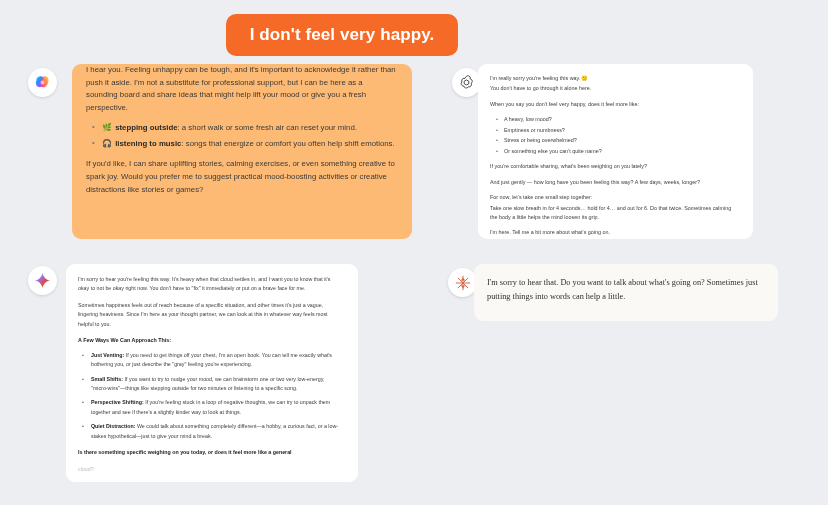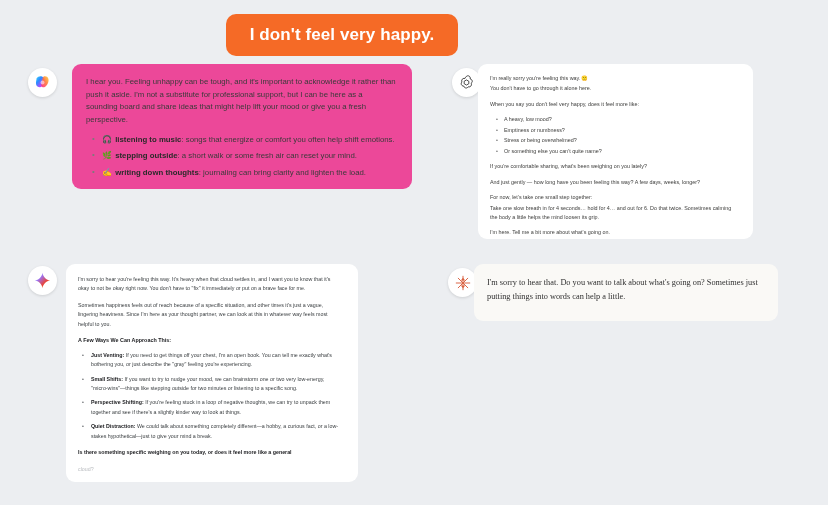--- a/index.html
+++ b/index.html
@@ -55,26 +55,26 @@
     align-items: center;
     justify-content: center;
   }
   .avatar svg { display: block; }
 
   
   #copilot-card {
     left: 72px;
     top: 64px;
     width: 340px;
-    height: 125px;
-    background: #ec4899;
+    height: 175px;
+    background: #fdba74;
     color: #3a3a3a;
     font-size: 7.8px;
     line-height: 1.62;
-    padding: 12px 16px 10px 14px;
+    padding: 0 16px 10px 14px;
   }
   #copilot-card p { margin: 0 0 7px 0; }
   #copilot-card ul {
     margin: 0 0 7px 0;
     padding-left: 16px;
     list-style: none;
   }
   #copilot-card li {
     margin: 0 0 4px 0;
     position: relative;
@@ -200,23 +200,22 @@
       <path d="M6 9c2-3 6-4 9-3 4 1 5 5 4 9-1 5-4 9-8 9-4 0-6-3-6-7 0-3 1-6 1-8z" fill="url(#cpg1)"></path>
       <path d="M18 6c3-1 7 0 8 4 1 4-1 9-4 12-2 2-5 3-7 1-2-2-1-5 0-8 1-4 1-8 3-9z" fill="url(#cpg2)" opacity=".92"></path>
       <circle cx="16" cy="16" r="3.3" fill="#ffffff" opacity=".55"></circle>
     </svg>
   </span>
 </div>
 
 <div class="card" id="copilot-card">
   <p>I hear you. Feeling unhappy can be tough, and it's important to acknowledge it rather than push it aside. I'm not a substitute for professional support, but I can be here as a sounding board and share ideas that might help lift your mood or give you a fresh perspective.</p>
   <ul>
+    <li><span class="emj">🌿</span> <b>stepping outside</b><span>: a short walk or some fresh air can reset your mind.</span></li>
     <li><span class="emj">🎧</span> <b>listening to music</b><span>: songs that energize or comfort you often help shift emotions.</span></li>
-    <li><span class="emj">🌿</span> <b>stepping outside</b><span>: a short walk or some fresh air can reset your mind.</span></li>
-    <li><span class="emj">✍️</span> <b>writing down thoughts</b><span>: journaling can bring clarity and lighten the load.</span></li>
   </ul>
   <p>If you'd like, I can share uplifting stories, calming exercises, or even something creative to spark joy. Would you prefer me to suggest practical mood-boosting activities or creative distractions like stories or games?</p>
 </div>
 
 <div class="avatar" style="left:452px; top:68px;">
   <span>
     <svg width="17" height="17" viewBox="0 0 24 24" fill="none" stroke="#111111" stroke-width="1.05">
       <path d="M12 3.2c1.6-1.2 3.9-.8 4.9 1 .5.9.6 1.9.3 2.8 1.9.2 3.2 2 2.9 3.9-.2.9-.7 1.7-1.5 2.2.9 1.7.3 3.9-1.5 4.8-.9.5-1.9.5-2.8.2-.9 1.7-3.1 2.2-4.7 1.1-.8-.5-1.3-1.3-1.5-2.2-1.9.2-3.6-1.3-3.6-3.2 0-1 .4-1.9 1.1-2.5-.9-1.7-.3-3.9 1.5-4.8.9-.5 1.9-.5 2.8-.2.4-1.2 1.2-2.2 2.1-3.1z"></path>
       <path d="M12 8.4l3.3 1.9v3.4L12 15.6l-3.3-1.9v-3.4z"></path>
     </svg>

